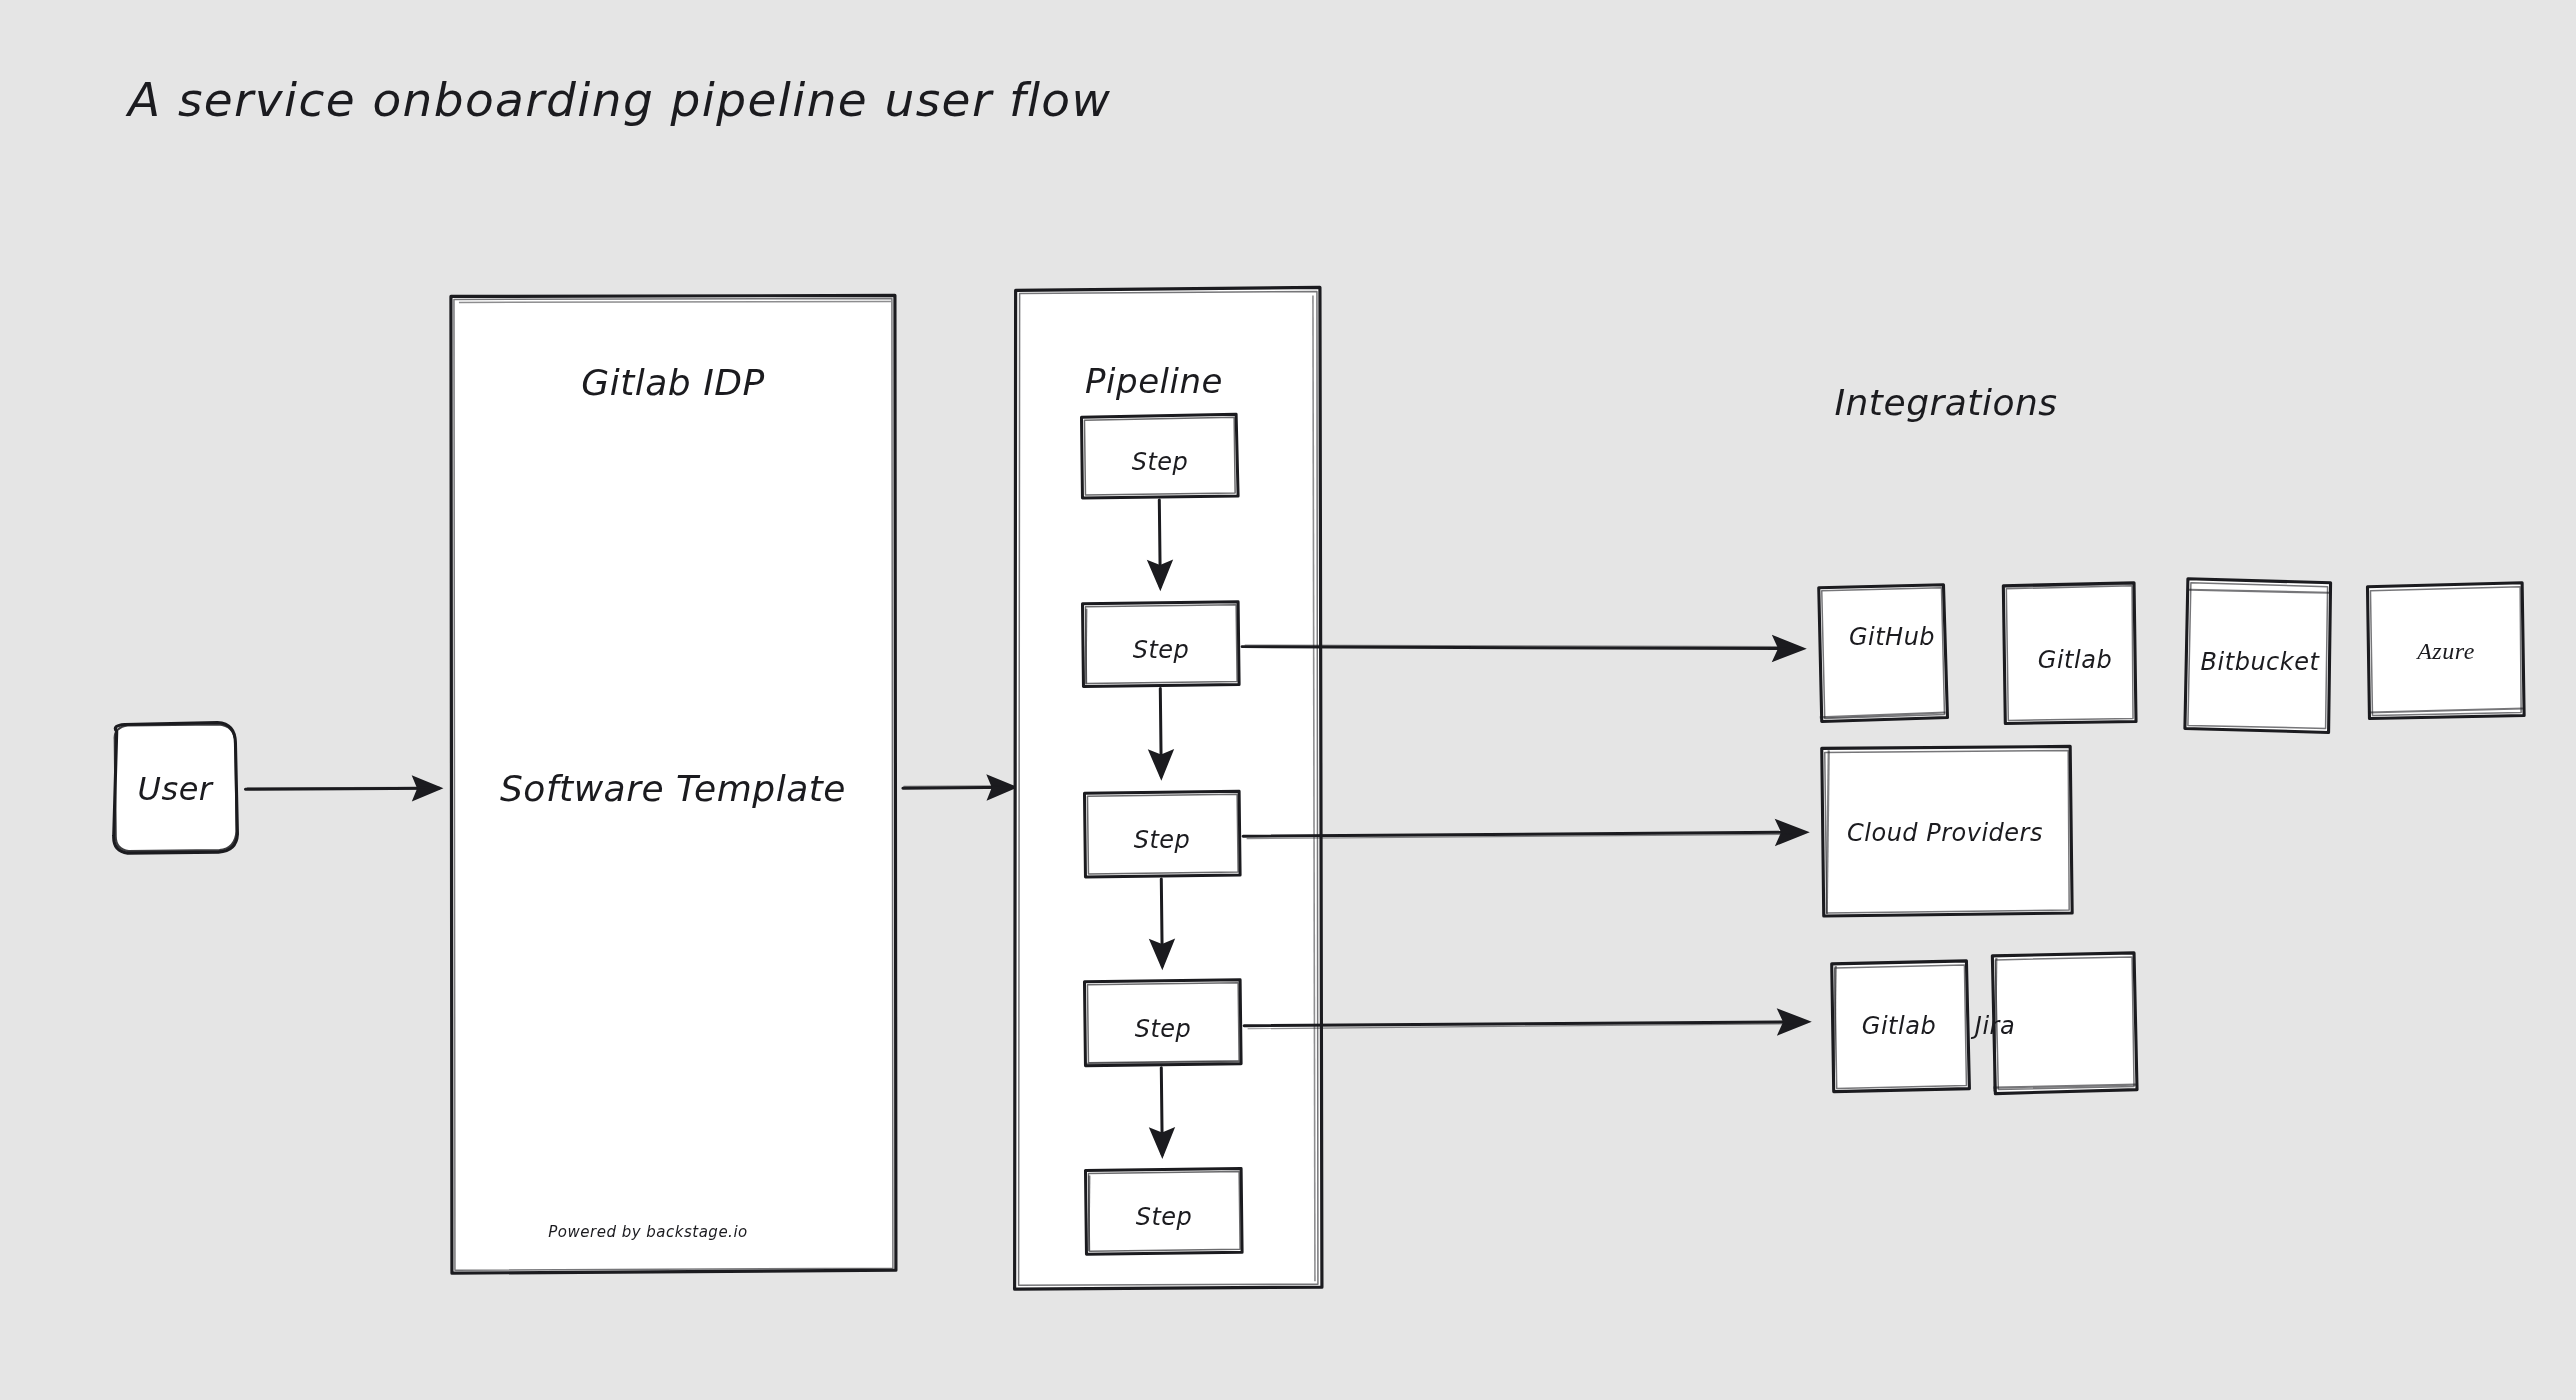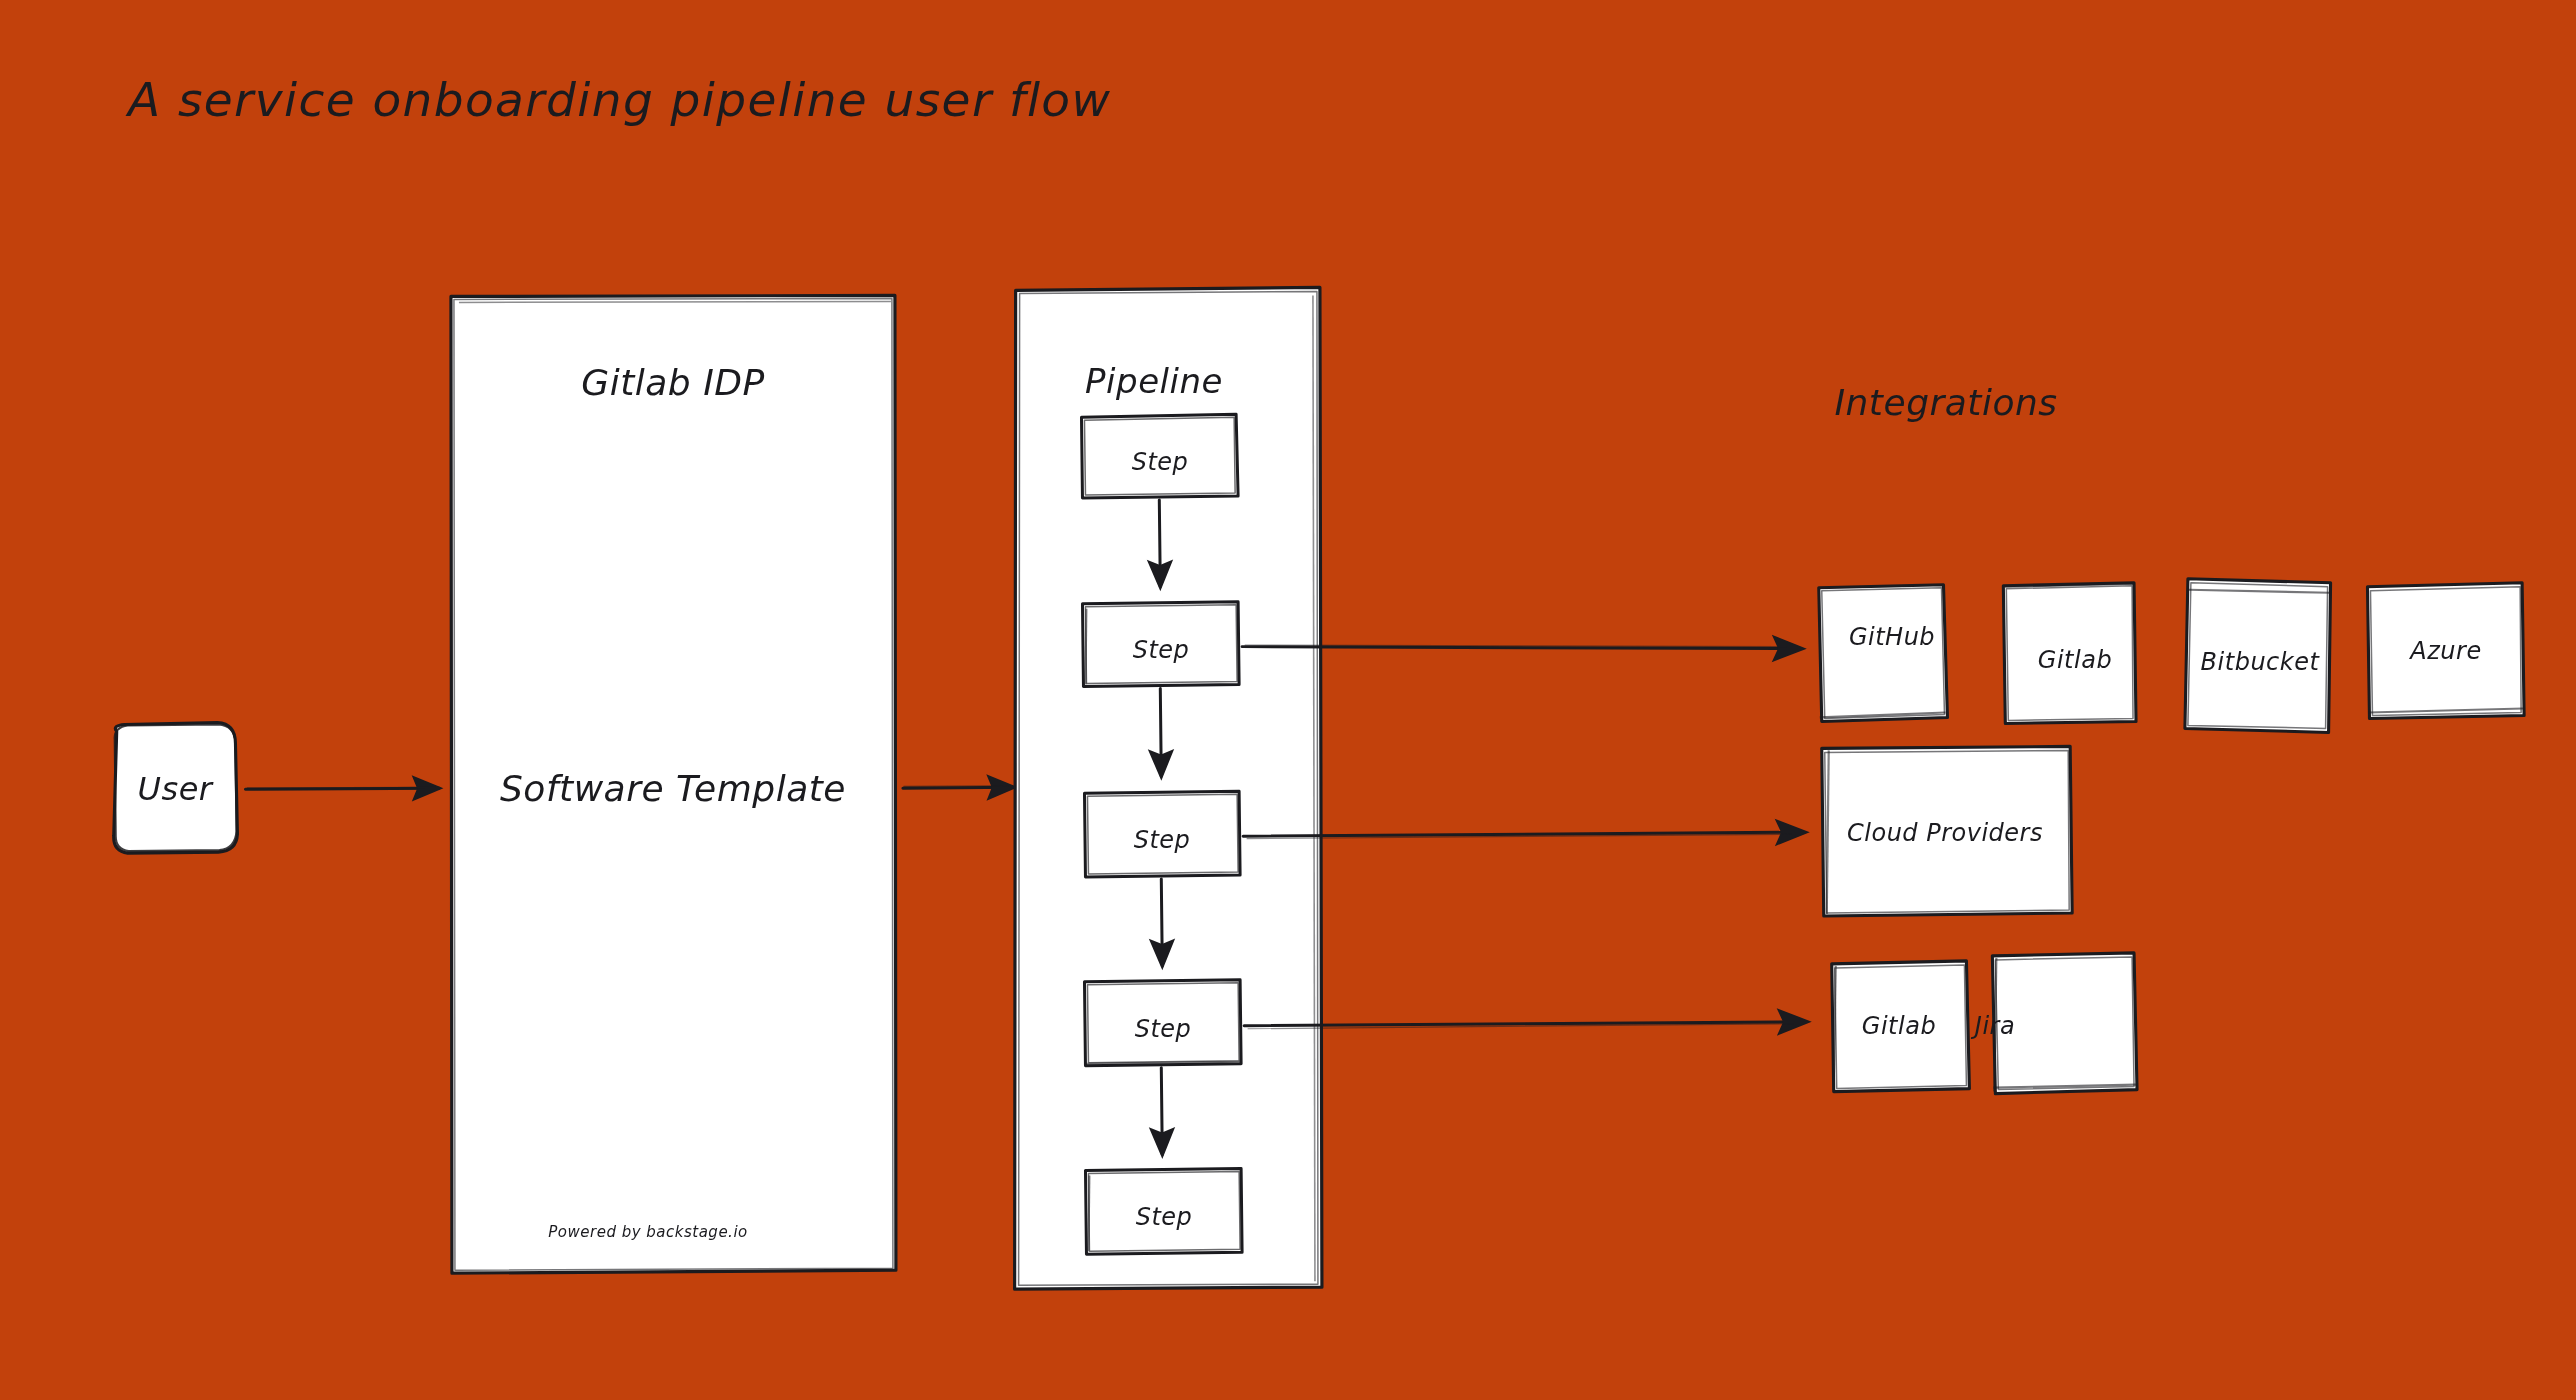--- a/index.html
+++ b/index.html
@@ -10,21 +10,21 @@
   body {
     width: 2576px;
     height: 1401px;
     overflow: hidden;
     font-family: "DejaVu Sans", sans-serif;
   }
   #canvas {
     position: relative;
     width: 2576px;
     height: 1401px;
-    background: #c2410c;
+    background: #e5e5e5;
   }
   svg#sketch {
     position: absolute;
     top: 0;
     left: 0;
     width: 2576px;
     height: 1401px;
   }
   .hand-text {
     position: absolute;
@@ -211,21 +211,21 @@
   <div class="hand-text step-label center" style="left:1161px; top:650px;">Step</div>
   <div class="hand-text step-label center" style="left:1162px; top:840px;">Step</div>
   <div class="hand-text step-label center" style="left:1163px; top:1029px;">Step</div>
   <div class="hand-text step-label center" style="left:1164px; top:1217px;">Step</div>
 
   <div class="hand-text section-label center" style="left:1946px; top:402px;">Integrations</div>
 
   <div class="hand-text step-label center" style="left:1892px; top:637px;">GitHub</div>
   <div class="hand-text step-label center" style="left:2075px; top:660px;">Gitlab</div>
   <div class="hand-text step-label center" style="left:2260px; top:662px;">Bitbucket</div>
-  <div class="hand-text step-label center" style="left:2446px; top:651px;">Azure</div>
+  <div class="hand-text step-label center" style="left:2446px; top:651px;font-family:Liberation Serif, serif;">Azure</div>
 
   <div class="hand-text step-label center" style="left:1945px; top:833px;">Cloud Providers</div>
 
   <div class="hand-text step-label center" style="left:1899px; top:1026px;">Gitlab</div>
   <div class="hand-text step-label center" style="left:1995px; top:1026px;">Jira</div>
 
 </div>
 
 
 </body></html>

